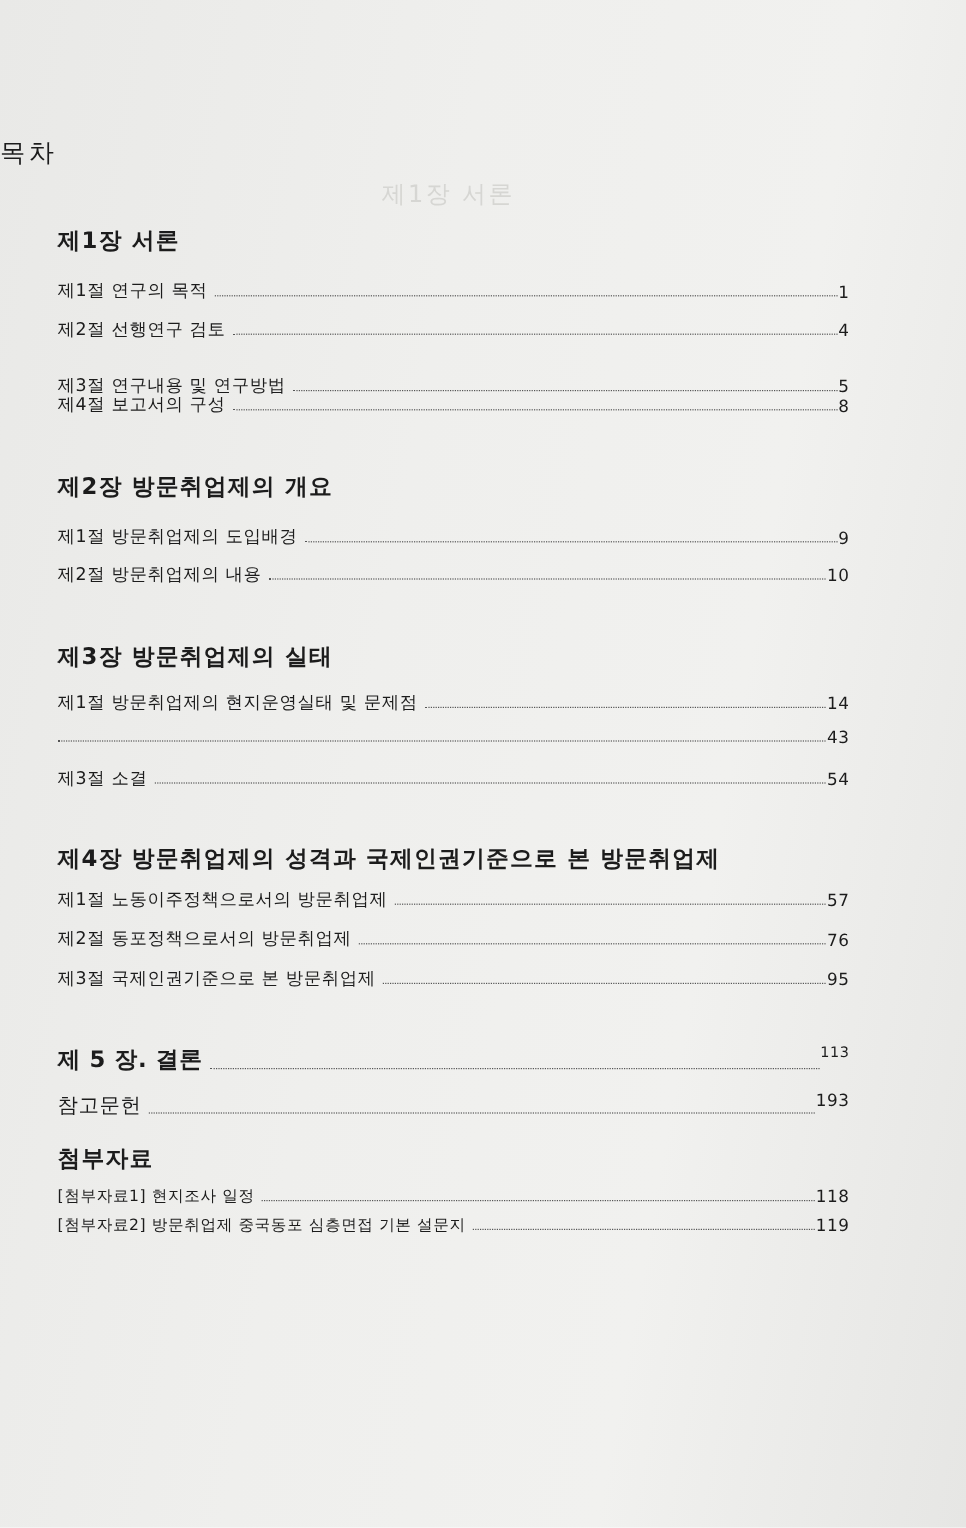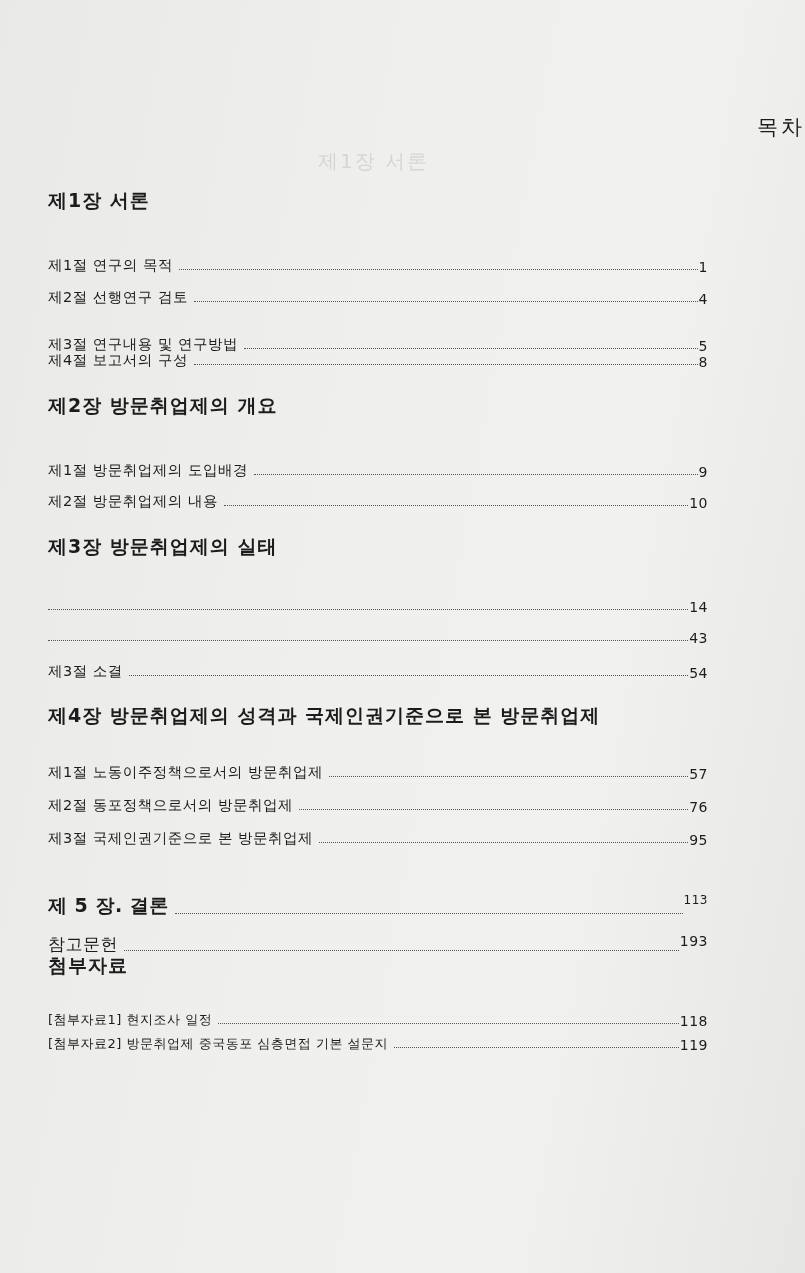--- a/index.html
+++ b/index.html
@@ -9,29 +9,29 @@
       font-family: "DejaVu Sans", "Liberation Sans", sans-serif;
       color:#1c1c1c;
       position:relative;
     }
     .ghost {
       position:absolute; left:318px; top:148px;
       font-size:20px; color:#d6d6d3; letter-spacing:2px;
     }
     .title {
       position:absolute; left:0; width:805px; top:113px;
-      text-align:right; font-size:21px; letter-spacing:3px;
+      text-align:left; font-size:21px; letter-spacing:3px;
     }
     .chapter {
       position:absolute; left:48px; font-size:19px; font-weight:bold; letter-spacing:1px;
       white-space:nowrap;
     }
     .row {
       position:absolute; left:48px; width:660px; display:flex; align-items:flex-end;
-      font-size:14.5px; white-space:nowrap; letter-spacing:0.5px;margin-top:23px;
+      font-size:14.5px; white-space:nowrap; letter-spacing:0.5px;
     }
     .row .lbl { flex:0 0 auto; padding-right:6px; }
     .row .dots {
       flex:1 1 auto; border-bottom:1.5px dotted #555; margin-bottom:5px; height:1px;
     }
     .row .pg { flex:0 0 auto; padding-left:1px; font-size:14px; }
     .row.big { font-size:19px; font-weight:bold; }
     .row.big .pg { font-size:12px; font-weight:normal; align-self:flex-start; }
     .row.mid { font-size:17px;justify-content:flex-end; }
     .row.mid .pg { font-size:14px; align-self:flex-start; }
@@ -73,20 +73,21 @@
     <span class="pg">9</span>
   </div>
 <div class="row" style="top:469px">
     <span class="lbl">제2절 방문취업제의 내용</span>
     <span class="dots"></span>
     <span class="pg">10</span>
   </div>
 
 <div class="chapter" style="top:534px">제3장 방문취업제의 실태</div>
 <div class="row" style="top:576px">
+    <span class="lbl">제1절 방문취업제의 현지운영실태 및 문제점</span>
     <span class="dots"></span>
     <span class="pg">14</span>
   </div>
 <div class="row" style="top:607px">
     <span class="dots"></span>
     <span class="pg">43</span>
   </div>
 <div class="row" style="top:639px">
     <span class="lbl">제3절 소결</span>
     <span class="dots"></span>

